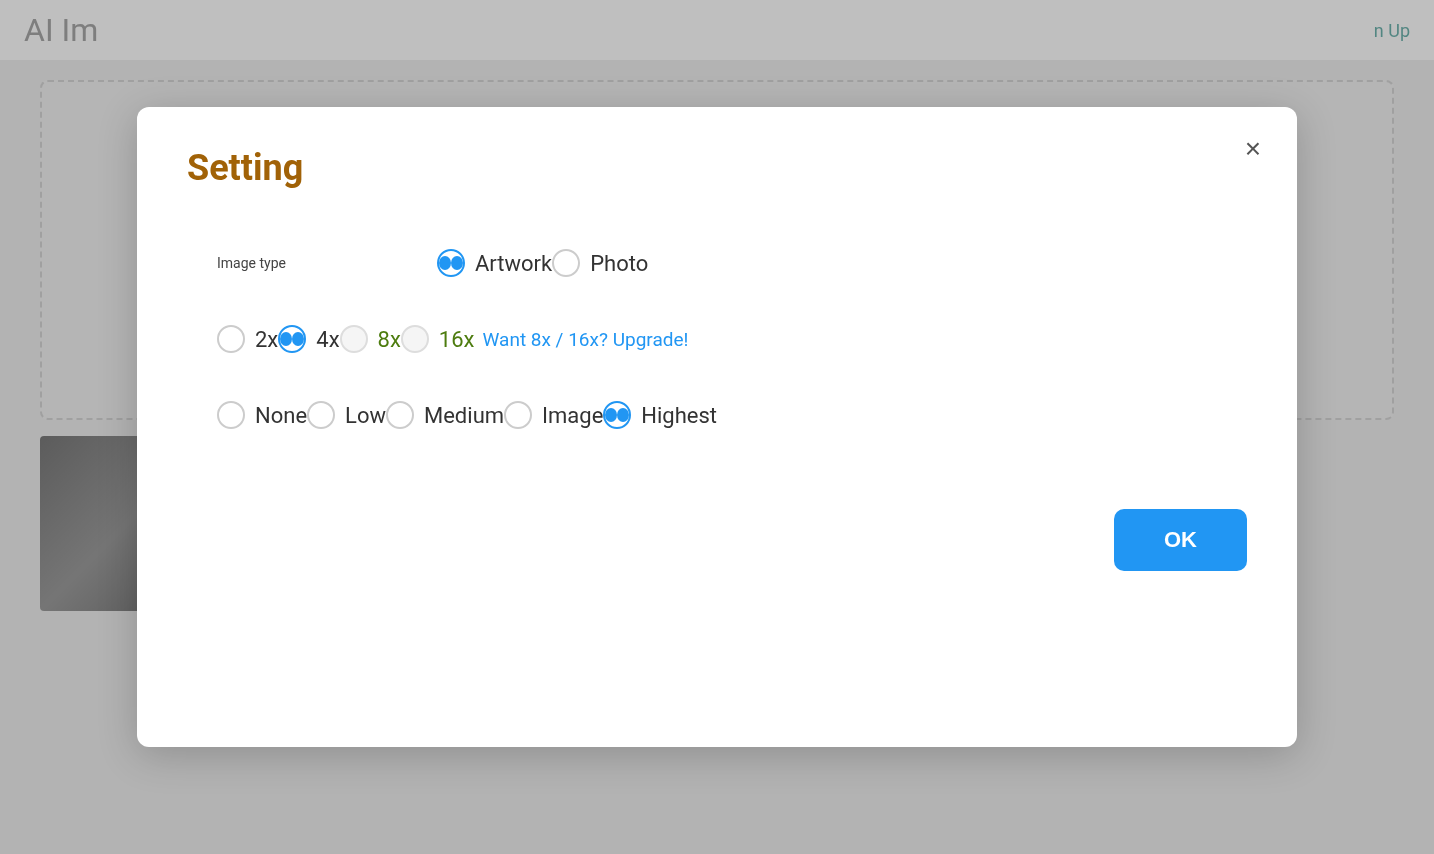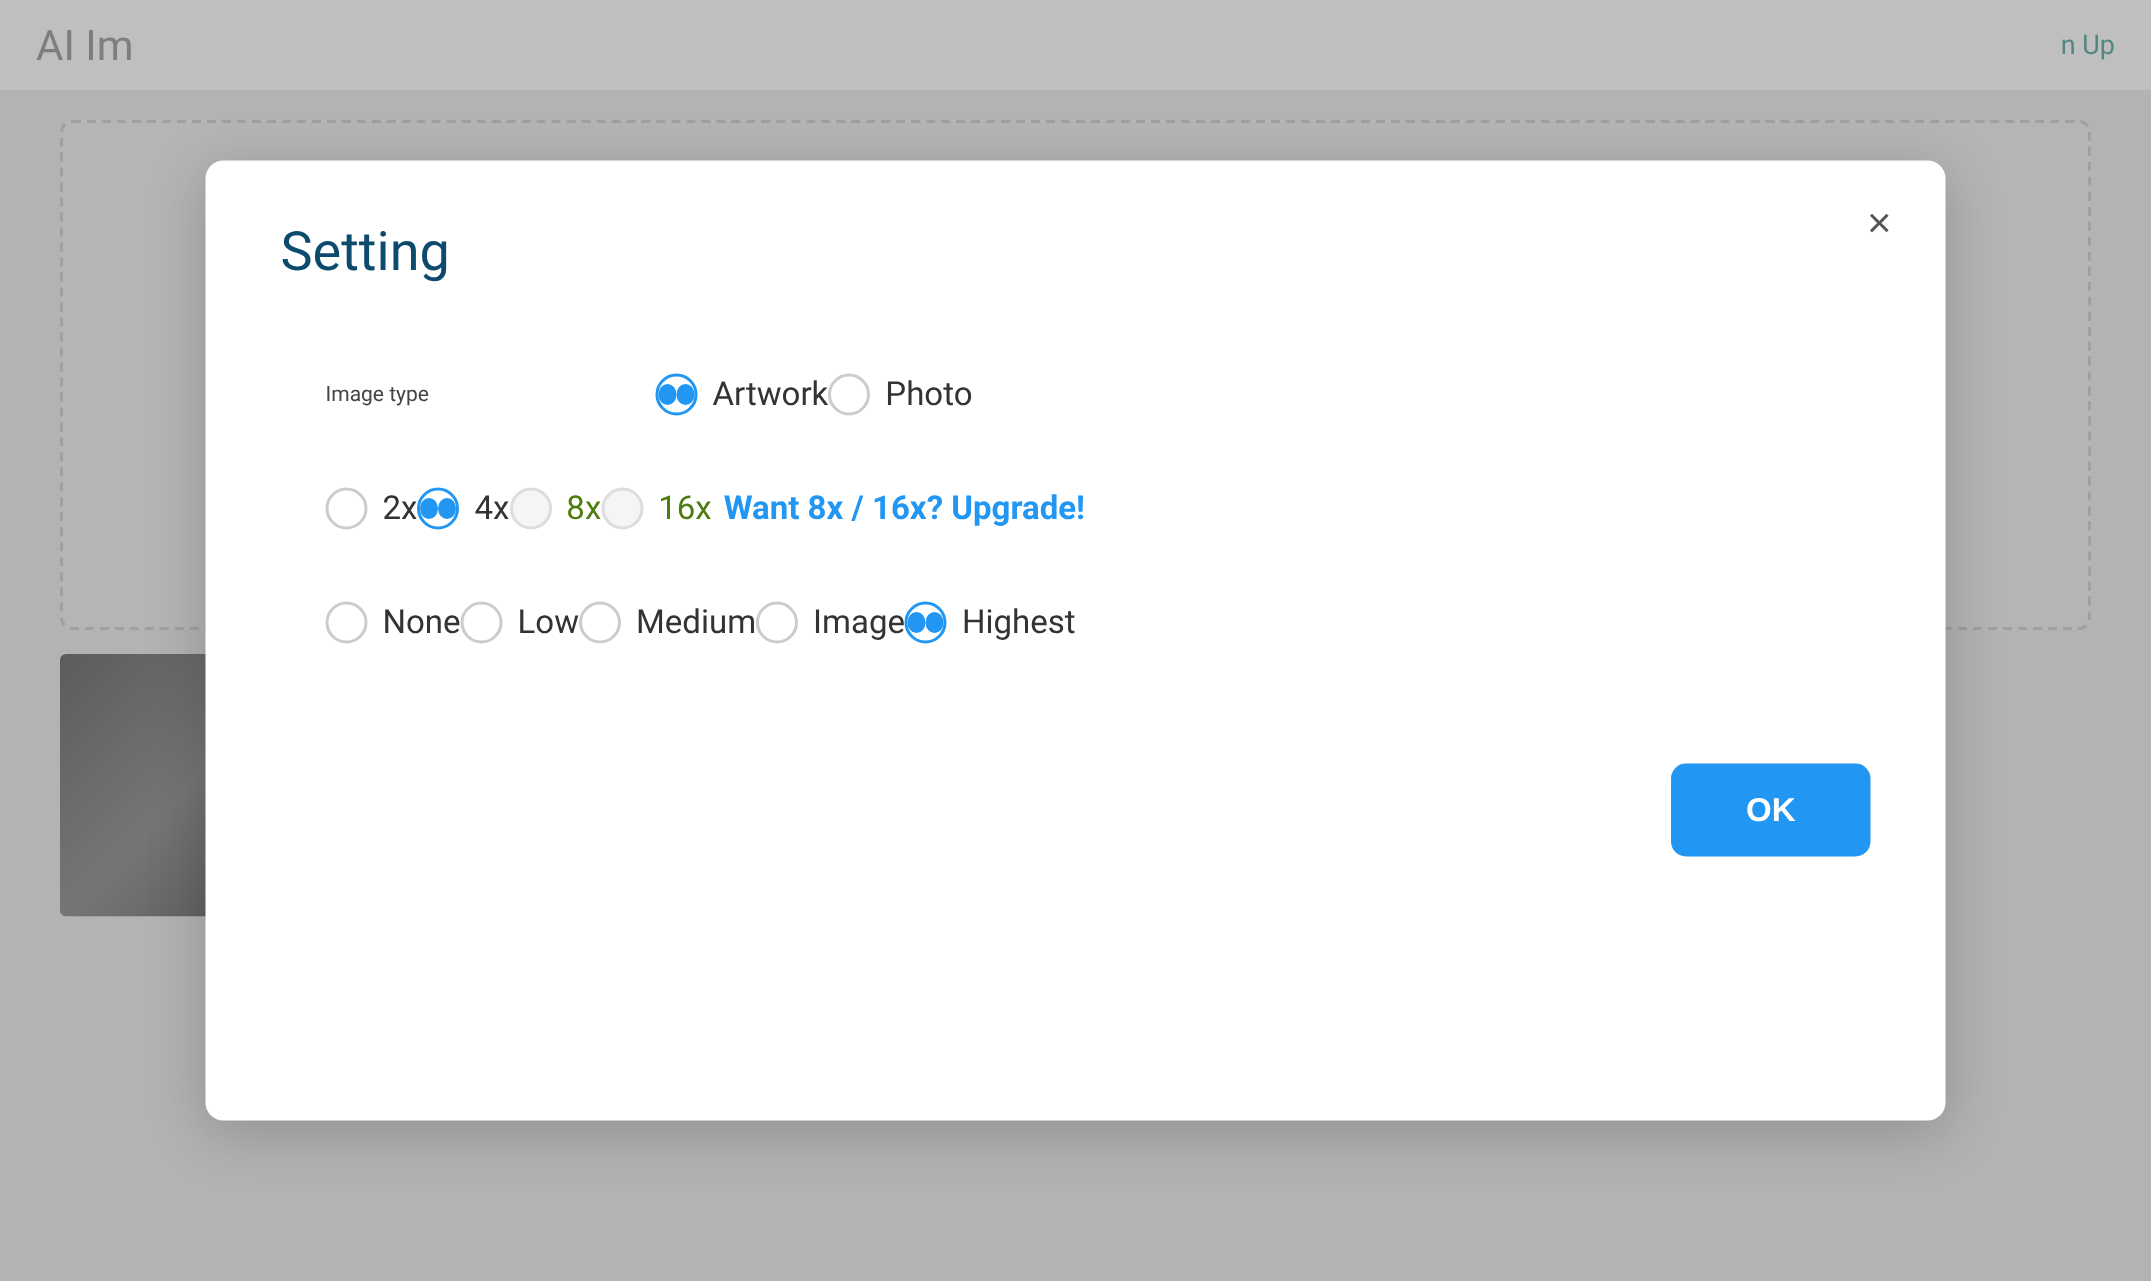--- a/index.html
+++ b/index.html
@@ -24,21 +24,21 @@
     .bg-header {
       height: 60px;
       background: #e8e8e8;
       display: flex;
       align-items: center;
       padding: 0 24px;
       justify-content: space-between;
     }
 
     .bg-title {
-      font-size: 28px;
+      font-size: 32px;
       font-weight: 400;
       color: #666;
     }
 
     .bg-signup {
       font-size: 18px;
       color: #0f766e;
     }
 
     .bg-content {
@@ -137,22 +137,22 @@
       border-radius: 12px;
       width: 1160px;
       min-height: 640px;
       padding: 40px 50px 50px;
       position: relative;
       box-shadow: 0 8px 40px rgba(0,0,0,0.2);
     }
 
     .modal-title {
       font-size: 36px;
-      font-weight: 400;
-      color: #0c4a6e;
+      font-weight: 700;
+      color: #a16207;
       margin-bottom: 60px;
     }
 
     .modal-close {
       position: absolute;
       top: 28px;
       right: 36px;
       font-size: 28px;
       color: #555;
       cursor: pointer;
@@ -226,25 +226,24 @@
     .radio-label {
       font-size: 22px;
       color: #333;
     }
 
     .radio-label.disabled {
       color: #4d7c0f;
     }
 
     .upgrade-link {
-      font-size: 22px;
+      font-size: 19px;
       color: #2196f3;
       text-decoration: none;
       margin-left: 8px;
-      font-weight: bold;
     }
 
     
     .modal-footer {
       display: flex;
       justify-content: flex-end;
       margin-top: 80px;
     }
 
     .ok-btn {

